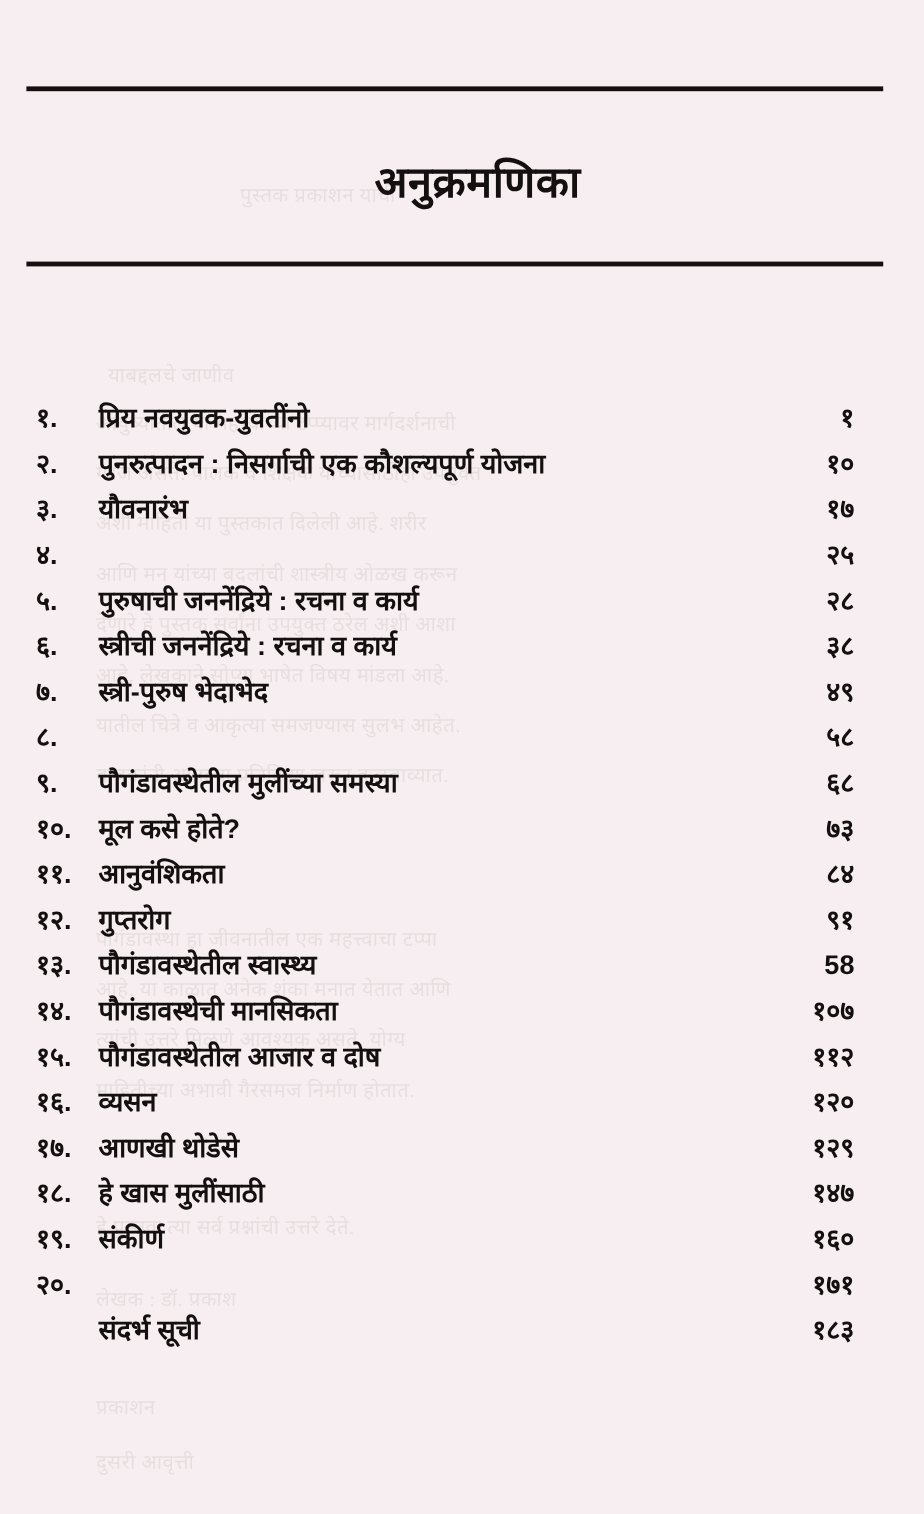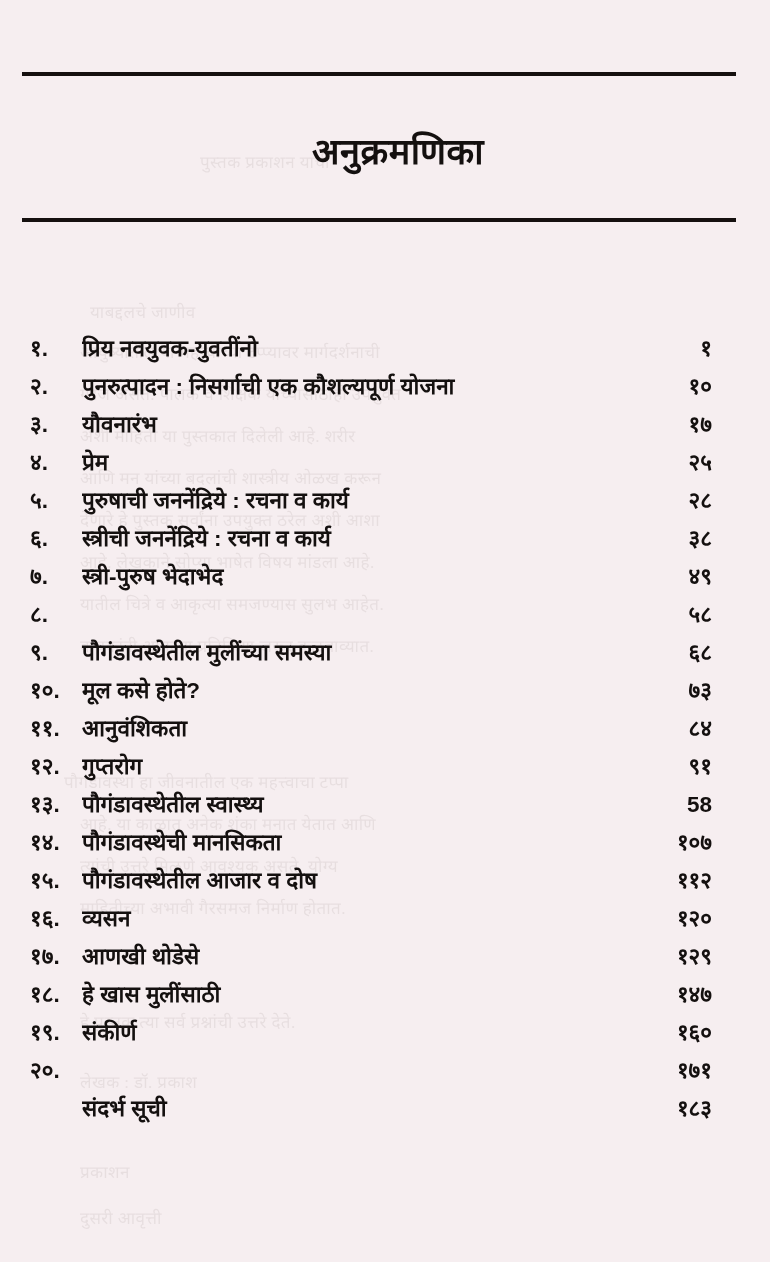--- a/index.html
+++ b/index.html
@@ -107,21 +107,21 @@
     <div style="left:200px; top:140px;">पुस्तक प्रकाशन याची</div>
     <div style="left:90px; top:290px;">याबद्दलचे  जाणीव</div>
     <div style="left:80px; top:330px;">आयुष्यातील या महत्त्वाच्या टप्प्यावर मार्गदर्शनाची</div>
     <div style="left:80px; top:372px;">गरज असते. पालक व शिक्षक यांच्यासाठीही उपयुक्त</div>
     <div style="left:80px; top:414px;">अशी माहिती या पुस्तकात दिलेली आहे. शरीर</div>
     <div style="left:80px; top:456px;">आणि मन यांच्या बदलांची शास्त्रीय ओळख करून</div>
     <div style="left:80px; top:498px;">देणारे हे पुस्तक सर्वांना उपयुक्त ठरेल अशी आशा</div>
     <div style="left:80px; top:540px;">आहे. लेखकाने सोप्या भाषेत विषय मांडला आहे.</div>
     <div style="left:80px; top:582px;">यातील चित्रे व आकृत्या समजण्यास सुलभ आहेत.</div>
     <div style="left:80px; top:624px;">वाचकांनी आपल्या प्रतिक्रिया जरूर कळवाव्यात.</div>
-    <div style="left:64px; top:760px;">पौगंडावस्था हा जीवनातील एक महत्त्वाचा टप्पा</div>
+    <div style="left:80px; top:760px;">पौगंडावस्था हा जीवनातील एक महत्त्वाचा टप्पा</div>
     <div style="left:80px; top:802px;">आहे. या काळात अनेक शंका मनात येतात आणि</div>
     <div style="left:80px; top:844px;text-align:center;">त्यांची उत्तरे मिळणे आवश्यक असते. योग्य</div>
     <div style="left:80px; top:886px;">माहितीच्या अभावी गैरसमज निर्माण होतात.</div>
     <div style="left:80px; top:1000px;">हे पुस्तक त्या सर्व प्रश्नांची उत्तरे देते.</div>
     <div style="left:80px; top:1060px;">लेखक : डॉ. प्रकाश</div>
     <div style="left:80px; top:1150px;">प्रकाशन</div>
     <div style="left:80px; top:1196px;">दुसरी आवृत्ती</div>
   </div>
 
   <div class="rule rule-top"></div>
@@ -143,21 +143,20 @@
     </div>
 
     <div class="toc-row">
       <span class="num">३.</span>
       <span class="label">यौवनारंभ</span>
       <span class="page-no">१७</span>
     </div>
 
     <div class="toc-row">
       <span class="num">४.</span>
-      <span class="label">प्रेम</span>
       <span class="page-no">२५</span>
     </div>
 
     <div class="toc-row">
       <span class="num">५.</span>
       <span class="label">पुरुषाची जननेंद्रिये : रचना व कार्य</span>
       <span class="page-no">२८</span>
     </div>
 
     <div class="toc-row">

